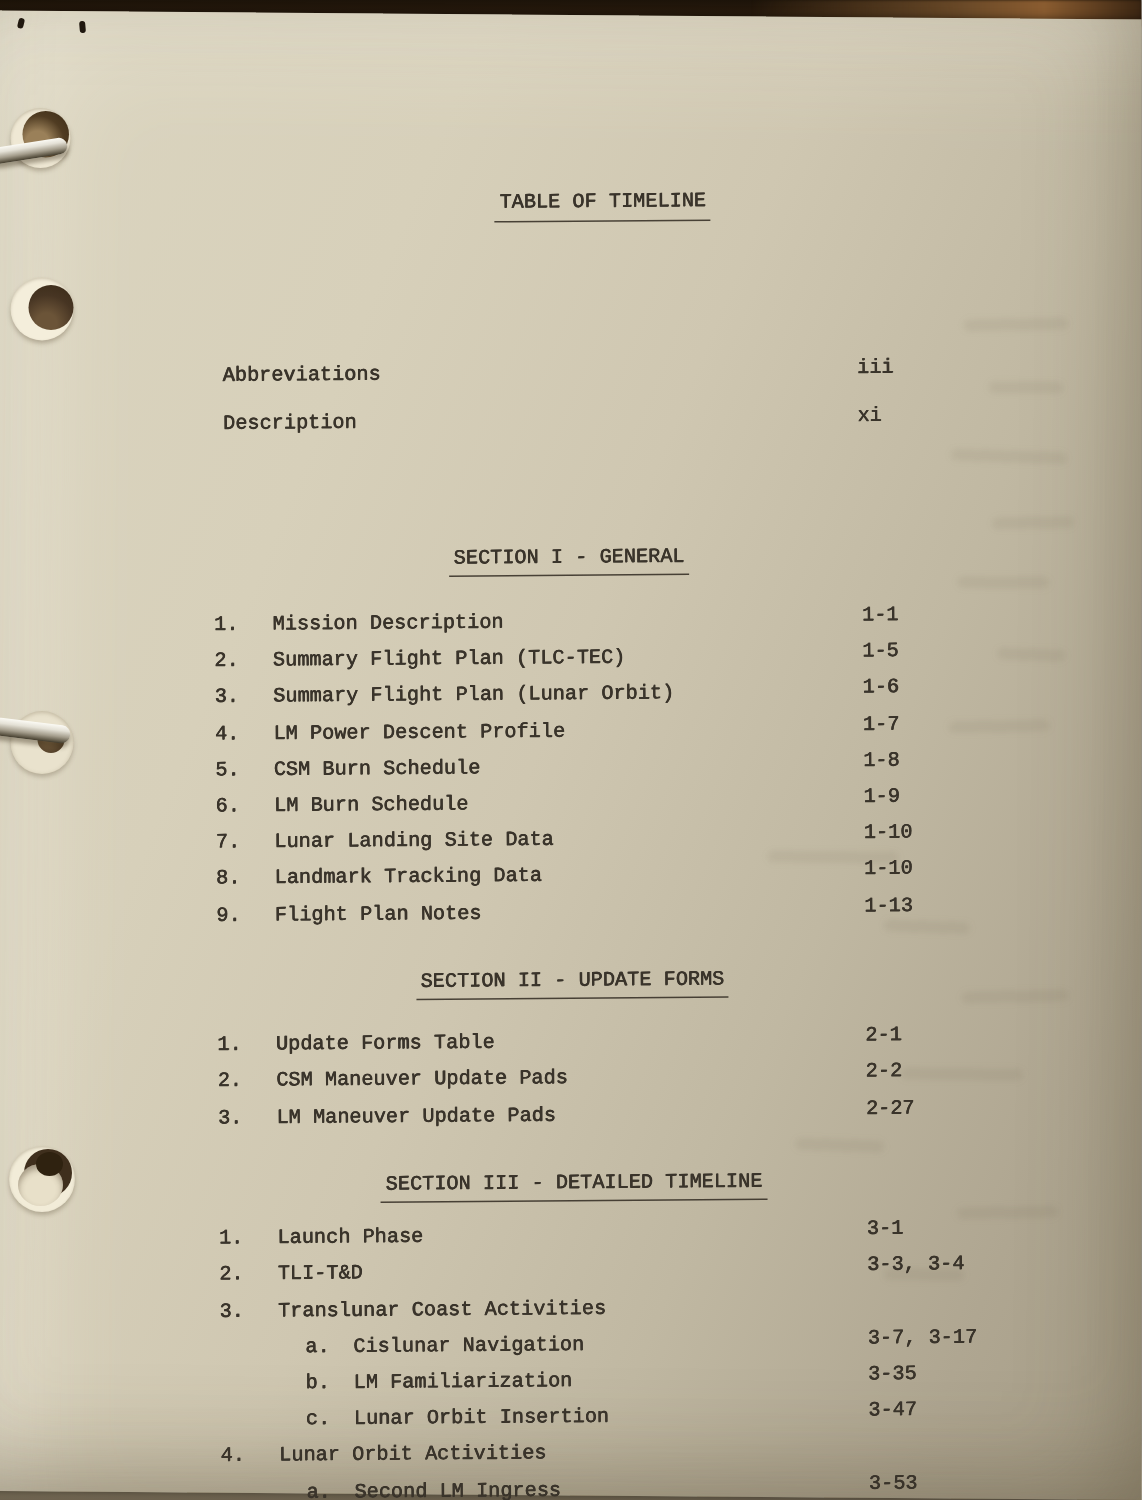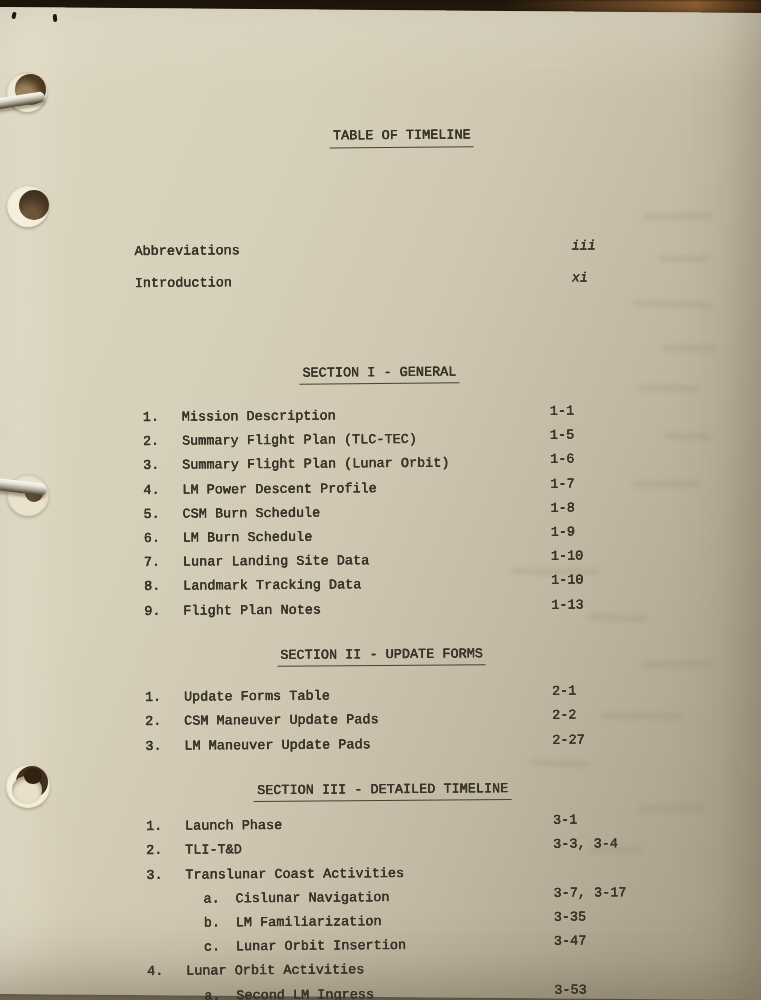--- a/index.html
+++ b/index.html
@@ -28,35 +28,35 @@
     position:absolute;left:128px;top:70px;width:520px;
     transform:rotate(-0.9deg);transform-origin:260px 400px;
     color:#3a342b;font-size:13.5px;line-height:16px;
     text-shadow:.35px 0 0 currentColor,0 .3px 0 currentColor;
     white-space:pre;
   }
   .doc-title-wrap{text-align:center;}
   .doc-title,.sec-head{display:inline-block;border-bottom:1.8px solid rgba(52,46,36,.88);padding:0 3px 2.5px;}
   .frontmatter{margin-top:30px;}
   .fm-row{position:relative;height:32px;}
-  .fm-row .lbl{position:absolute;left:16px;top:0;font-family:Liberation Mono, monospace;}
-  .fm-row .pg{position:absolute;left:453px;top:-2px;font-style:italic;}
+  .fm-row .lbl{position:absolute;left:30px;top:0;font-family:Liberation Mono, monospace;}
+  .fm-row .pg{position:absolute;left:453px;top:-2px;}
   .section .head-wrap{text-align:center;}
   .section:nth-child(1){margin-top:11px;}
   .section:nth-child(2){margin-top:21px;}
   .section:nth-child(3){margin-top:21px;}
   .section:nth-child(1) .items{margin-top:24px;}
   .section:nth-child(2) .items{margin-top:22px;}
   .section:nth-child(3) .items{margin-top:16px;}
   .toc-row{position:relative;height:24.2px;}
   .toc-row .num{position:absolute;left:23px;top:0;}
   .toc-row .lbl{position:absolute;left:62px;top:0;}
   .toc-row.sub .num{left:80px;}
   .toc-row.sub .lbl{left:112px;}
-  .toc-row .pg{position:absolute;left:430px;top:-3px;}
+  .toc-row .pg{position:absolute;left:455px;top:-3px;}
   
   .hole{position:absolute;border-radius:50%;}
   .hole .inner{position:absolute;border-radius:50%;}
   .h1{left:7px;top:72px;width:40px;height:40px;background:#efe8d4;
       box-shadow:0 2px 3px rgba(96,84,60,.35),inset 0 1px 2px rgba(120,105,78,.3);}
   .h1 .inner{left:8px;top:2px;width:31px;height:31px;
       background:radial-gradient(circle at 32% 68%,#9a8059 0 26%,#503c22 60%,#3a2a15 100%);}
   .h2{left:7px;top:185px;width:42px;height:42px;background:#f4eedb;
       box-shadow:0 2px 3px rgba(96,84,60,.35),inset 0 1px 2px rgba(120,105,78,.28);}
   .h2 .inner{left:12px;top:5px;width:30px;height:30px;
@@ -101,21 +101,21 @@
       <div class="bleed" style="left: 540px; top: 748px; width: 60px; transform: rotate(1.5deg);"></div>
       <div class="bleed" style="left: 648px; top: 792px; width: 68px; transform: rotate(-1.5deg);"></div>
       <div class="bleed" style="left: 600px; top: 834px; width: 54px; transform: rotate(0deg);"></div>
     </div>
 
   <div class="content" style="color: rgb(58, 52, 43);">
     <div class="doc-title-wrap">
       <span class="doc-title">TABLE OF TIMELINE</span>
     </div>
 
-    <div class="frontmatter" id="frontmatter"><div class="fm-row"><span class="lbl">Abbreviations</span><span class="pg">iii</span></div><div class="fm-row"><span class="lbl">Introduction</span><span class="pg">xi</span></div></div>
+    <div class="frontmatter" id="frontmatter"><div class="fm-row"><span class="lbl">Abbreviations</span><span class="pg">iii</span></div><div class="fm-row"><span class="lbl">Description</span><span class="pg">xi</span></div></div>
 
     <div id="sections"><div class="section"><div class="head-wrap"><span class="sec-head">SECTION I - GENERAL</span></div><div class="items"><div class="toc-row"><span class="num">1.</span><span class="lbl">Mission Description</span><span class="pg">1-1</span></div><div class="toc-row"><span class="num">2.</span><span class="lbl">Summary Flight Plan (TLC-TEC)</span><span class="pg">1-5</span></div><div class="toc-row"><span class="num">3.</span><span class="lbl">Summary Flight Plan (Lunar Orbit)</span><span class="pg">1-6</span></div><div class="toc-row"><span class="num">4.</span><span class="lbl">LM Power Descent Profile</span><span class="pg">1-7</span></div><div class="toc-row"><span class="num">5.</span><span class="lbl">CSM Burn Schedule</span><span class="pg">1-8</span></div><div class="toc-row"><span class="num">6.</span><span class="lbl">LM Burn Schedule</span><span class="pg">1-9</span></div><div class="toc-row"><span class="num">7.</span><span class="lbl">Lunar Landing Site Data</span><span class="pg">1-10</span></div><div class="toc-row"><span class="num">8.</span><span class="lbl">Landmark Tracking Data</span><span class="pg">1-10</span></div><div class="toc-row"><span class="num">9.</span><span class="lbl">Flight Plan Notes</span><span class="pg">1-13</span></div></div></div><div class="section"><div class="head-wrap"><span class="sec-head">SECTION II - UPDATE FORMS</span></div><div class="items"><div class="toc-row"><span class="num">1.</span><span class="lbl">Update Forms Table</span><span class="pg">2-1</span></div><div class="toc-row"><span class="num">2.</span><span class="lbl">CSM Maneuver Update Pads</span><span class="pg">2-2</span></div><div class="toc-row"><span class="num">3.</span><span class="lbl">LM Maneuver Update Pads</span><span class="pg">2-27</span></div></div></div><div class="section"><div class="head-wrap"><span class="sec-head">SECTION III - DETAILED TIMELINE</span></div><div class="items"><div class="toc-row"><span class="num">1.</span><span class="lbl">Launch Phase</span><span class="pg">3-1</span></div><div class="toc-row"><span class="num">2.</span><span class="lbl">TLI-T&amp;D</span><span class="pg">3-3, 3-4</span></div><div class="toc-row"><span class="num">3.</span><span class="lbl">Translunar Coast Activities</span></div><div class="toc-row sub"><span class="num">a.</span><span class="lbl">Cislunar Navigation</span><span class="pg">3-7, 3-17</span></div><div class="toc-row sub"><span class="num">b.</span><span class="lbl">LM Familiarization</span><span class="pg">3-35</span></div><div class="toc-row sub"><span class="num">c.</span><span class="lbl">Lunar Orbit Insertion</span><span class="pg">3-47</span></div><div class="toc-row"><span class="num">4.</span><span class="lbl">Lunar Orbit Activities</span></div><div class="toc-row sub"><span class="num">a.</span><span class="lbl">Second LM Ingress</span><span class="pg">3-53</span></div></div></div></div>
 
     
   </div>
 </div>
 
 <div class="hole h1">
     <div class="inner"></div>
   </div>

